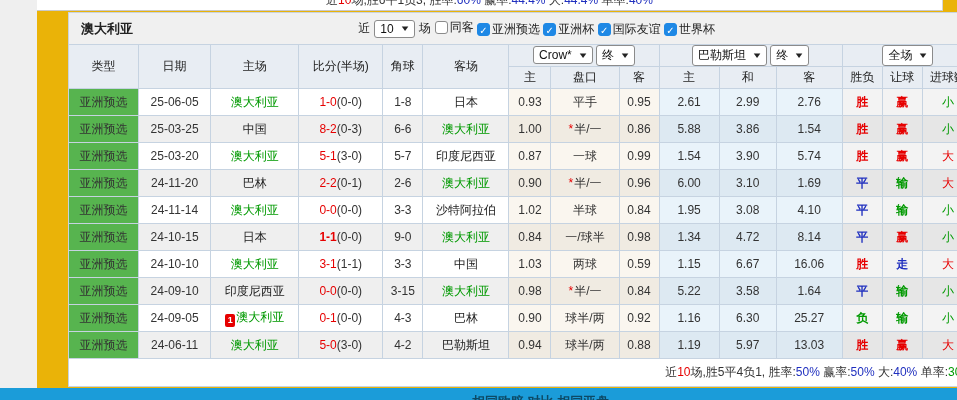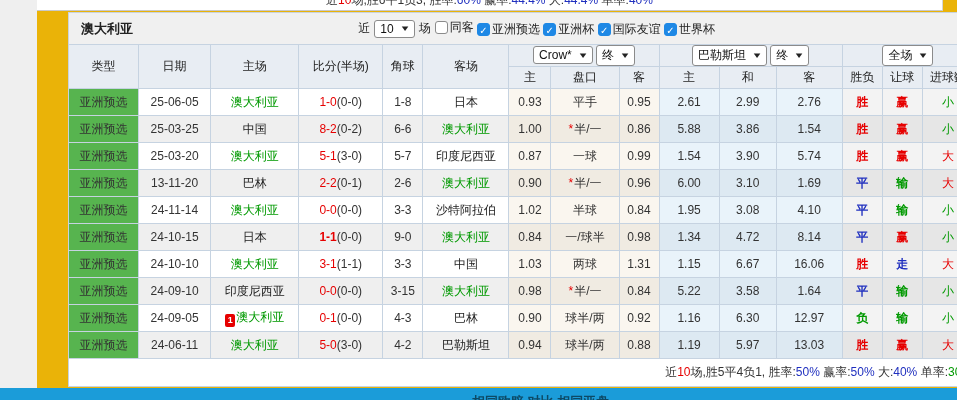--- a/index.html
+++ b/index.html
@@ -175,21 +175,21 @@
             <td class="euro">2.99</td>
             <td class="euro">2.76</td>
             <td class="res resb" style="color: rgb(230, 0, 0);">胜</td>
             <td class="res resb" style="color: rgb(230, 0, 0);">赢</td>
             <td class="res" style="color: rgb(0, 153, 0);">小</td>
           </tr>
           <tr class="even">
             <td class="type" style="background: rgb(87, 180, 79);">亚洲预选</td>
             <td class="plain">25-03-25</td>
             <td class="plain"><span style="color: rgb(34, 34, 34);">中国</span></td>
-            <td class="plain"><span style="color: rgb(230, 0, 0);">8-2</span><span class="score-half">(0-2)</span></td>
+            <td class="plain"><span style="color: rgb(230, 0, 0);">8-2</span><span class="score-half">(0-3)</span></td>
             <td class="plain">6-6</td>
             <td class="plain"><span style="color: rgb(0, 153, 0);">澳大利亚</span></td>
             <td class="asian">1.00</td>
             <td class="asian"><span class="star" style="color: rgb(230, 0, 0);">*</span>半/一</td>
             <td class="asian">0.86</td>
             <td class="euro">5.88</td>
             <td class="euro">3.86</td>
             <td class="euro">1.54</td>
             <td class="res resb" style="color: rgb(230, 0, 0);">胜</td>
             <td class="res resb" style="color: rgb(230, 0, 0);">赢</td>
@@ -207,21 +207,21 @@
             <td class="asian">0.99</td>
             <td class="euro">1.54</td>
             <td class="euro">3.90</td>
             <td class="euro">5.74</td>
             <td class="res resb" style="color: rgb(230, 0, 0);">胜</td>
             <td class="res resb" style="color: rgb(230, 0, 0);">赢</td>
             <td class="res" style="color: rgb(230, 0, 0);">大</td>
           </tr>
           <tr class="even">
             <td class="type" style="background: rgb(87, 180, 79);">亚洲预选</td>
-            <td class="plain">13-11-20</td>
+            <td class="plain">24-11-20</td>
             <td class="plain"><span style="color: rgb(34, 34, 34);">巴林</span></td>
             <td class="plain"><span style="color: rgb(230, 0, 0);">2-2</span><span class="score-half">(0-1)</span></td>
             <td class="plain">2-6</td>
             <td class="plain"><span style="color: rgb(0, 153, 0);">澳大利亚</span></td>
             <td class="asian">0.90</td>
             <td class="asian"><span class="star" style="color: rgb(230, 0, 0);">*</span>半/一</td>
             <td class="asian">0.96</td>
             <td class="euro">6.00</td>
             <td class="euro">3.10</td>
             <td class="euro">1.69</td>
@@ -265,21 +265,21 @@
           </tr>
           <tr class="odd">
             <td class="type" style="background: rgb(87, 180, 79);">亚洲预选</td>
             <td class="plain">24-10-10</td>
             <td class="plain"><span style="color: rgb(0, 153, 0);">澳大利亚</span></td>
             <td class="plain"><span style="color: rgb(230, 0, 0);">3-1</span><span class="score-half">(1-1)</span></td>
             <td class="plain">3-3</td>
             <td class="plain"><span style="color: rgb(34, 34, 34);">中国</span></td>
             <td class="asian">1.03</td>
             <td class="asian">两球</td>
-            <td class="asian">1.31</td>
+            <td class="asian">0.59</td>
             <td class="euro">1.15</td>
             <td class="euro">6.67</td>
             <td class="euro">16.06</td>
             <td class="res resb" style="color: rgb(230, 0, 0);">胜</td>
             <td class="res resb" style="color: rgb(31, 47, 191);">走</td>
             <td class="res" style="color: rgb(230, 0, 0);">大</td>
           </tr>
           <tr class="even">
             <td class="type" style="background: rgb(87, 180, 79);">亚洲预选</td>
             <td class="plain">24-09-10</td>
@@ -302,21 +302,21 @@
             <td class="plain">24-09-05</td>
             <td class="plain"><span class="red-card" style="background: rgb(230, 0, 0);">1</span><span style="color: rgb(0, 153, 0);">澳大利亚</span></td>
             <td class="plain"><span style="color: rgb(230, 0, 0);">0-1</span><span class="score-half">(0-0)</span></td>
             <td class="plain">4-3</td>
             <td class="plain"><span style="color: rgb(34, 34, 34);">巴林</span></td>
             <td class="asian">0.90</td>
             <td class="asian">球半/两</td>
             <td class="asian">0.92</td>
             <td class="euro">1.16</td>
             <td class="euro">6.30</td>
-            <td class="euro">12.97</td>
+            <td class="euro">25.27</td>
             <td class="res resb" style="color: rgb(0, 153, 0);">负</td>
             <td class="res resb" style="color: rgb(0, 153, 0);">输</td>
             <td class="res" style="color: rgb(0, 153, 0);">小</td>
           </tr>
           <tr class="even">
             <td class="type" style="background: rgb(87, 180, 79);">亚洲预选</td>
             <td class="plain">24-06-11</td>
             <td class="plain"><span style="color: rgb(0, 153, 0);">澳大利亚</span></td>
             <td class="plain"><span style="color: rgb(230, 0, 0); text-align: right;">5-0</span><span class="score-half">(3-0)</span></td>
             <td class="plain">4-2</td>

